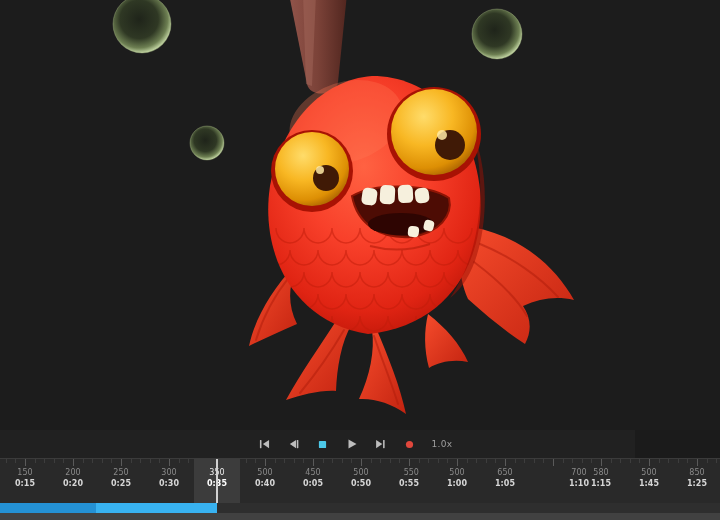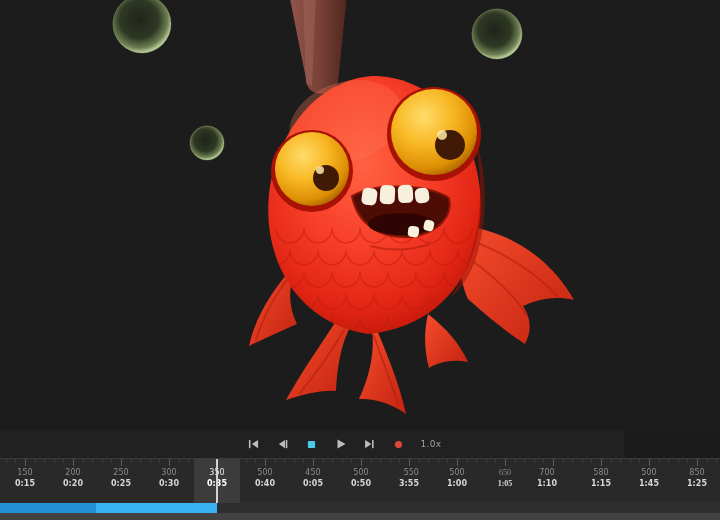--- a/index.html
+++ b/index.html
@@ -1,20 +1,20 @@
 <!DOCTYPE html>
 <html><head>
 <meta charset="utf-8">
 <style>
   html,body{margin:0;padding:0;background:#111;}
   .app{position:relative;width:720px;height:520px;overflow:hidden;background:#1b1b1b;font-family:"DejaVu Sans",sans-serif;}
   .stage{position:absolute;left:0;top:0;width:720px;height:430px;background:#1c1c1c;overflow:hidden;}
   .stage svg{display:block;}
 
-  .transport{position:absolute;left:0;top:430px;width:624px;height:28px;background:#212121;display:flex;align-items:center;justify-content:center;}
+  .transport{position:absolute;left:0;top:430px;width:624px;height:28px;background:#212121;display:flex;align-items:center;justify-content:center;padding-left:11px;}
   .transport-inner{display:flex;align-items:center;gap:7px;transform:translateX(30px);}
   .tbtn{width:22px;height:20px;display:flex;align-items:center;justify-content:center;background:transparent;border:none;padding:0;color:#bdbdbd;cursor:pointer;}
   .tbtn svg{fill:currentColor;display:block;}
   .speed{font-size:9px;color:#9f9f9f;margin-left:4px;letter-spacing:.3px;cursor:pointer;}
 
   .ruler{position:absolute;left:0;top:458px;width:720px;height:45px;background:#292929;border-top:1px solid #3b3b3b;box-sizing:border-box;overflow:hidden;}
   .tick-minor{position:absolute;top:0;width:1px;height:4px;background:#3d3d3d;}
   .tick-major{position:absolute;top:0;width:1px;height:7px;background:#5a5a5a;}
   .m-label{position:absolute;top:9px;transform:translateX(-50%);text-align:center;white-space:nowrap;}
   .m-frame{font-size:8px;color:#8a8a8a;line-height:10px;}
@@ -291,34 +291,34 @@
         <div class="m-time">0:05</div>
       </div>
       <div class="tick-major" style="left: 361px;"></div>
       <div class="m-label" style="left: 361px;">
         <div class="m-frame">500</div>
         <div class="m-time">0:50</div>
       </div>
       <div class="tick-major" style="left: 409px;"></div>
       <div class="m-label" style="left: 409px; text-align: right;">
         <div class="m-frame">550</div>
-        <div class="m-time">3:55</div>
+        <div class="m-time">0:55</div>
       </div>
       <div class="tick-major" style="left: 457px;"></div>
       <div class="m-label" style="left: 457px;">
         <div class="m-frame">500</div>
         <div class="m-time">1:00</div>
       </div>
       <div class="tick-major" style="left: 505px;"></div>
-      <div class="m-label" style="left: 505px; font-family: Liberation Serif, serif;">
+      <div class="m-label" style="left: 505px;">
         <div class="m-frame">650</div>
         <div class="m-time">1:05</div>
       </div>
       <div class="tick-major" style="left: 553px;"></div>
-      <div class="m-label" style="left: 547px;">
+      <div class="m-label" style="left: 579px;">
         <div class="m-frame">700</div>
         <div class="m-time">1:10</div>
       </div>
       <div class="tick-major" style="left: 601px;"></div>
       <div class="m-label" style="left: 601px;">
         <div class="m-frame">580</div>
         <div class="m-time">1:15</div>
       </div>
       <div class="tick-major" style="left: 649px;"></div>
       <div class="m-label" style="left: 649px;">

